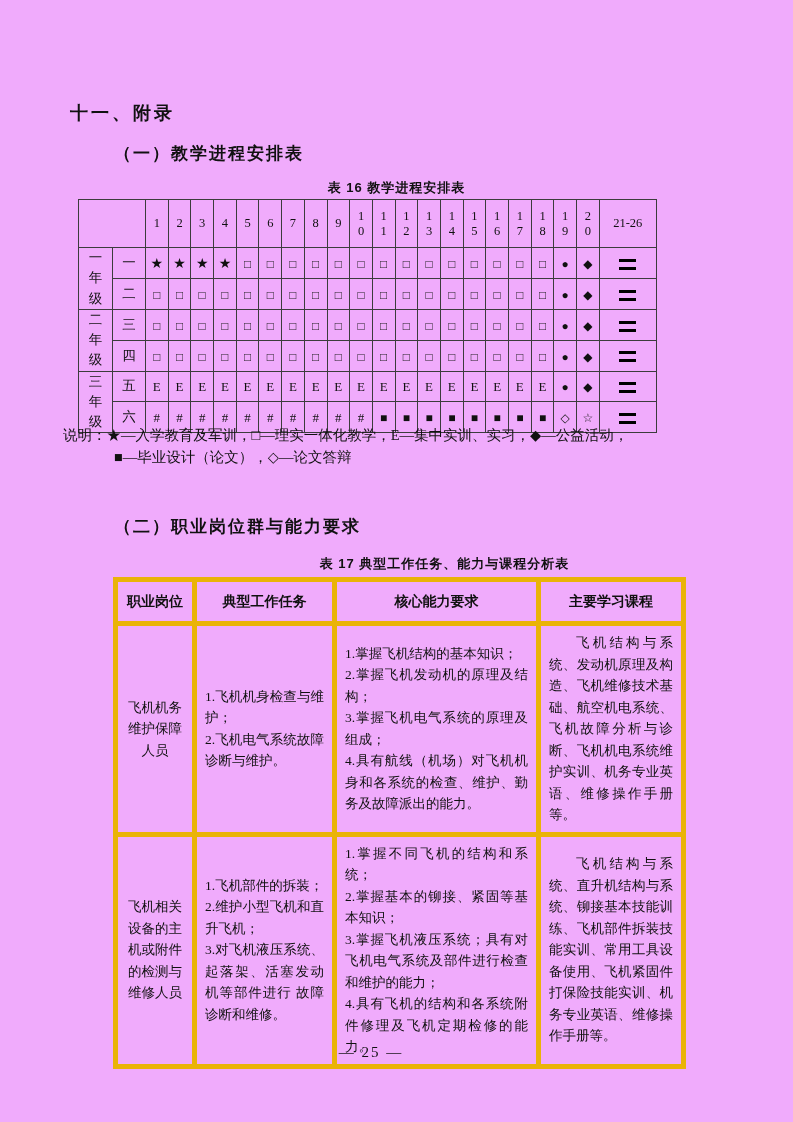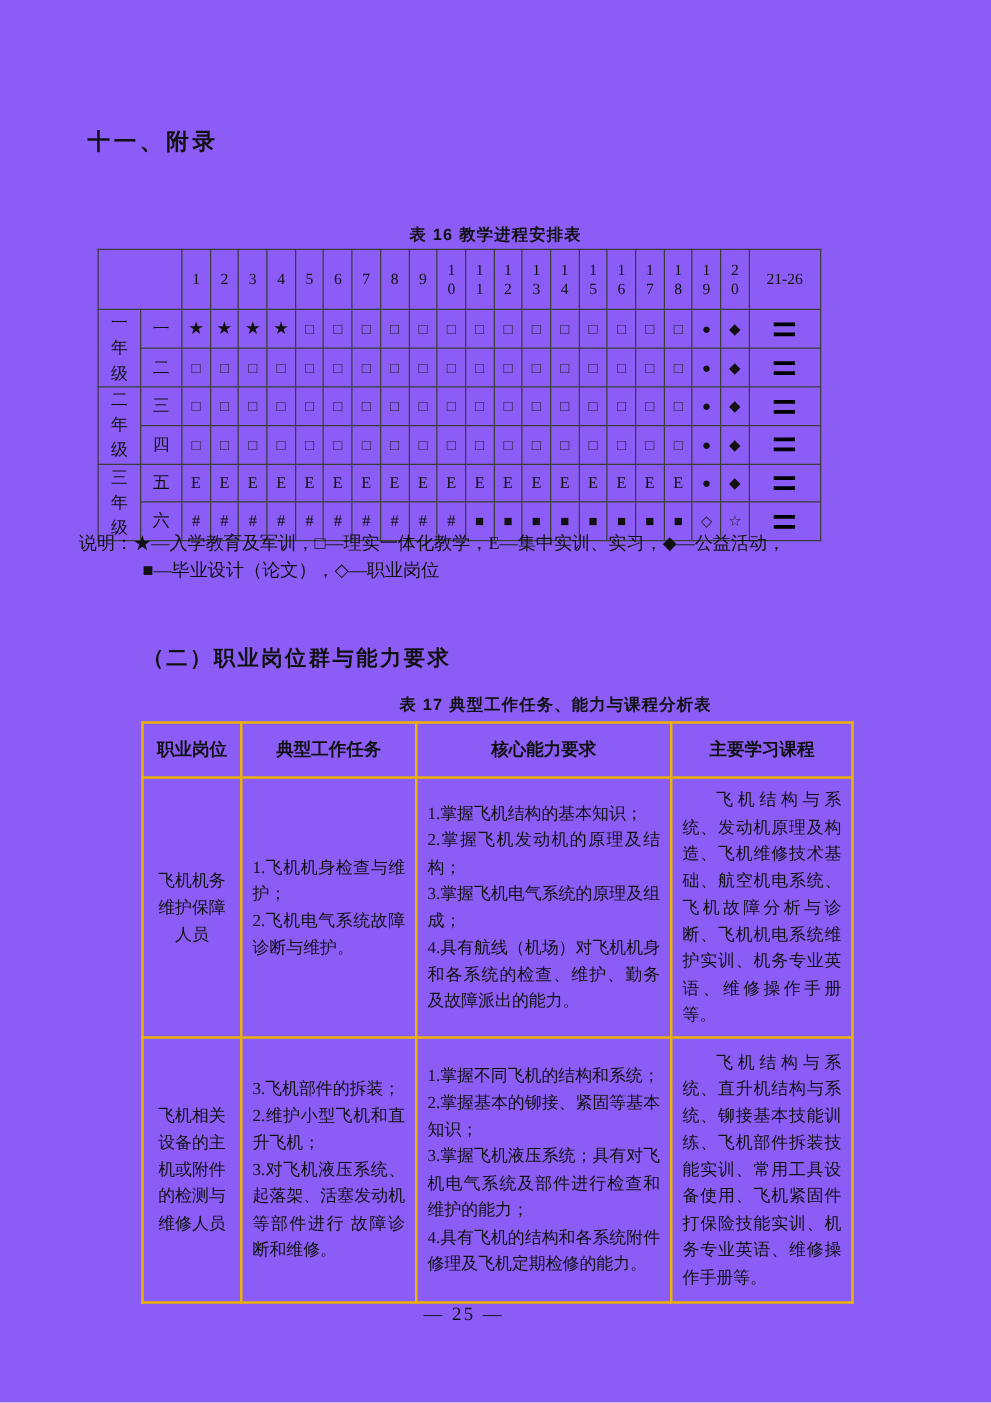--- a/index.html
+++ b/index.html
@@ -1,20 +1,20 @@
 <!DOCTYPE html>
 <html><head>
 <meta charset="utf-8">
 <style>
   * { box-sizing: border-box; margin: 0; padding: 0; }
   html,body { background:#fff; }
   .page {
     position: relative;
     width: 793px; height: 1122px;
-    background: #8b5cf6;
+    background: #f0abfc;
     font-family: "Liberation Serif", "DejaVu Serif", serif;
     color: #111;
     overflow: hidden;
   }
   .hei { font-family: "Liberation Sans", "DejaVu Sans", sans-serif; font-weight: bold; }
 
   .sec-title   { position:absolute; left:70px;  top:101px; font-size:18px; letter-spacing:3px; }
   .sub-title-1 { position:absolute; left:114px; top:142px; font-size:17px; letter-spacing:2px; }
   .sub-title-2 { position:absolute; left:114px; top:515px; font-size:17px; letter-spacing:2px;font-family:Liberation Mono, monospace; }
   .tbl-caption { position:absolute; left:0; width:793px; text-align:center; font-size:13px; letter-spacing:1px; }
@@ -46,38 +46,39 @@
   }
 
   
   .legend { position:absolute; left:63px; top:424px; width:660px; font-size:14.5px; line-height:22px; }
   .legend .cont { padding-left: 51px; }
   .legend .dbar { width: 15px; height: 10px; border-top-width: 3px; border-bottom-width: 3px; }
 
   
   .t17-wrap { position:absolute; left:113px; top:577px; }
   table.t17 { border-collapse: collapse; table-layout: fixed; width: 568px; }
-  .t17 th, .t17 td { border: 2px solid #eab308; vertical-align: middle; }
+  .t17 th, .t17 td { border: 5px solid #eab308; vertical-align: middle; }
   .t17 thead th { height: 44px; font-size: 14px; text-align: center; }
   .t17 td { font-size: 13.5px; line-height: 21.5px; padding: 6px 8px; }
   .t17 td.pos { text-align: center; padding: 4px 5px; }
   .t17 td.pos div { width: 4.2em; margin: 16px auto; }
   .t17 tr.r1 { height: 178px; }
   .t17 tr.r2 { height: 212px; }
   .t17 td p { margin: 0; text-align: justify; }
   .t17 td.courses p { text-indent: 2em; }
 
   .page-number { position:absolute; left:0; top:1044px; width:742px; text-align:center; font-size:15px; letter-spacing:2px; }
 </style>
 </head>
 <body>
 
 <div class="page">
 
   <div class="sec-title hei">十一、附录</div>
+  <div class="sub-title-1 hei">（一）教学进程安排表</div>
 
   <div class="tbl-caption cap16 hei">表 16  教学进程安排表</div>
 
   <div class="t16-wrap">
     <table class="t16" id="t16">
         <colgroup>
           <col style="width: 34px;">
           <col style="width: 33px;">
           <col style="width: 22.7px;">
           <col style="width: 22.7px;">
@@ -313,21 +314,21 @@
             <td><span class="sym sym-odia">◇</span></td>
             <td><span class="sym sym-ostar">☆</span></td>
             <td><span class="dbar"></span></td>
           </tr>
         </tbody>
     </table>
   </div>
 
   <div class="legend">
     <div>说明：★—入学教育及军训，□—理实一体化教学，E—集中实训、实习，◆—公益活动，</div>
-    <div class="cont">■—毕业设计（论文），◇—职业岗位</div>
+    <div class="cont">■—毕业设计（论文），◇—论文答辩</div>
   </div>
 
   <div class="sub-title-2 hei">（二）职业岗位群与能力要求</div>
 
   <div class="tbl-caption cap17 hei">表 17  典型工作任务、能力与课程分析表</div>
 
   <div class="t17-wrap">
     <table class="t17" id="t17">
       <colgroup>
           <col style="width:79px">
@@ -360,21 +361,21 @@
             </td>
             <td class="courses">
               <p>飞机结构与系统、发动机原理及构造、飞机维修技术基础、航空机电系统、飞机故障分析与诊断、飞机机电系统维护实训、机务专业英语、维修操作手册等。</p>
             </td>
           </tr>
           <tr class="r2">
             <td class="pos">
               <div>飞机相关设备的主机或附件的检测与维修人员</div>
             </td>
             <td>
-              <p>3.飞机部件的拆装；</p>
+              <p>1.飞机部件的拆装；</p>
               <p>2.维护小型飞机和直升飞机；</p>
               <p>3.对飞机液压系统、起落架、活塞发动机等部件进行 故障诊断和维修。</p>
             </td>
             <td>
               <p>1.掌握不同飞机的结构和系统；</p>
               <p>2.掌握基本的铆接、紧固等基本知识；</p>
               <p>3.掌握飞机液压系统；具有对飞机电气系统及部件进行检查和维护的能力；</p>
               <p>4.具有飞机的结构和各系统附件修理及飞机定期检修的能力。</p>
             </td>
             <td class="courses">

